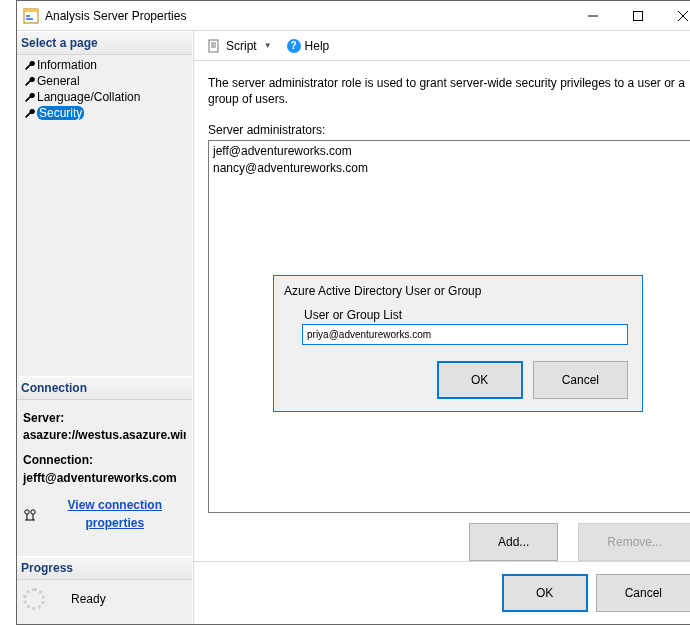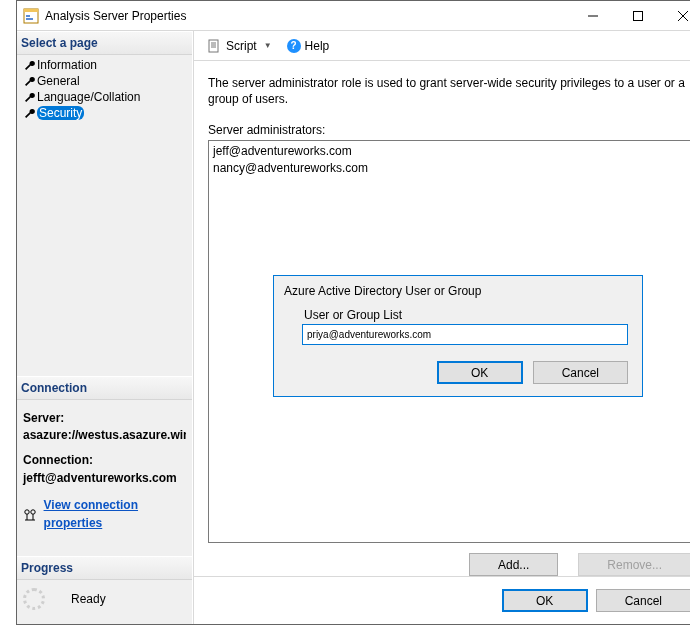--- a/index.html
+++ b/index.html
@@ -12,36 +12,36 @@
   .body { flex: 1; display: flex; overflow: hidden; }
   .left { width: 176px; background: #f0f0f0; display: flex; flex-direction: column; border-right: 1px solid #fff; }
   .section-head { font-weight: bold; color: #1a3e7a; padding: 4px 1px 4px 4px; background: linear-gradient(#f7f7f7,#e9e9e9); border-top:1px solid #fff; border-bottom:1px solid #d5d5d5;}
   .page-list { padding: 2px 0; }
   .page-item { display:flex; align-items:center; padding: 1px 4px 1px 6px; cursor:default; }
   .page-item .pi-icon { width:14px; display:flex; justify-content:center; color:#000; }
   .page-item.selected .pi-label { background:#0078d7; color:#fff; padding:0 2px;border-radius:6px; }
   .conn-body { padding: 6px 6px; line-height: 1.45; color:#000;font-weight:bold; }
   .conn-label { margin-top:4px; }
   .conn-link { display:flex; align-items:center; gap:6px; margin-top:10px; }
-  .conn-link a { color:#0b54c4; text-decoration: underline; }
+  .conn-link a { color:#0b54c4; text-decoration: underline; text-align: center; }
   .conn-link .link-icon { width:16px; text-align:center; color:#000; }
   .progress-body { display:flex; align-items:center; gap:26px; padding:8px 6px 14px 6px; }
   .spinner { width:22px; height:22px; border:3px dotted #cfcfcf; border-radius:50%; }
   .right { flex:1; display:flex; flex-direction:column; overflow:hidden; position:relative; border-left:1px solid #d9d9d9; }
   .toolbar { height:30px; border-bottom:1px solid #d9d9d9; display:flex; align-items:center; gap:4px; padding:0 8px; }
   .tb-btn { display:flex; align-items:center; gap:4px; padding:2px 4px; }
   .tb-icon { width:16px; height:16px; display:flex; align-items:center; justify-content:center; }
   .dd-arrow { font-size:8px; color:#555; padding:0 3px; }
   .help-icon { width:14px; height:14px; border-radius:50%; background:#1e90ff; color:#fff; font-size:10px; font-weight:bold; display:flex; align-items:center; justify-content:center; }
   .content { flex:1; padding: 14px 14px 0 14px; display:flex; flex-direction:column; overflow:hidden; }
   .desc { color:#000; line-height:1.35; margin-bottom:16px; }
   .list-label { margin-bottom:3px; }
   .admin-list { flex:1; border:1px solid #7a7a7a; background:#fff; padding:2px 4px; overflow:auto; line-height:1.35; min-height:0; }
   .mid-btn-row { display:flex; justify-content:flex-end; gap:20px; padding:10px 14px 0 14px; }
-  .btn { min-width:86px; height:23px; background:#e1e1e1; border:1px solid #adadad; display:flex; align-items:center; justify-content:center; padding:0 28px; cursor:default; }
+  .btn { min-width:86px; height:38px; background:#e1e1e1; border:1px solid #adadad; display:flex; align-items:center; justify-content:center; padding:0 28px; cursor:default; }
   .btn.disabled { color:#a0a0a0; border-color:#d0d0d0; background:#e1e1e1; }
   .btn.primary { border:1px solid #0078d7; box-shadow: inset 0 0 0 1px #0078d7; }
   .footer { border-top:1px solid #d9d9d9; padding:12px 14px; display:flex; justify-content:flex-end; gap:8px; }
   
   .dialog { position:absolute; left:256px; top:274px; width:370px; border:1px solid #0078d7; background:#f0f0f0; box-shadow:none; }
   .dlg-title { padding:8px 10px 10px 10px; color:#000; }
   .dlg-inner { padding:0 14px 6px 28px; }
   .dlg-field-label { margin-bottom:2px; padding-left:2px; }
   .dlg-input { width:100%; height:21px; border:1px solid #0078d7; padding:0 4px; font-size:10px; font-family:inherit; outline:none; }
   .dlg-btn-row { display:flex; justify-content:flex-end; gap:10px; padding:10px 14px 12px 14px; }

